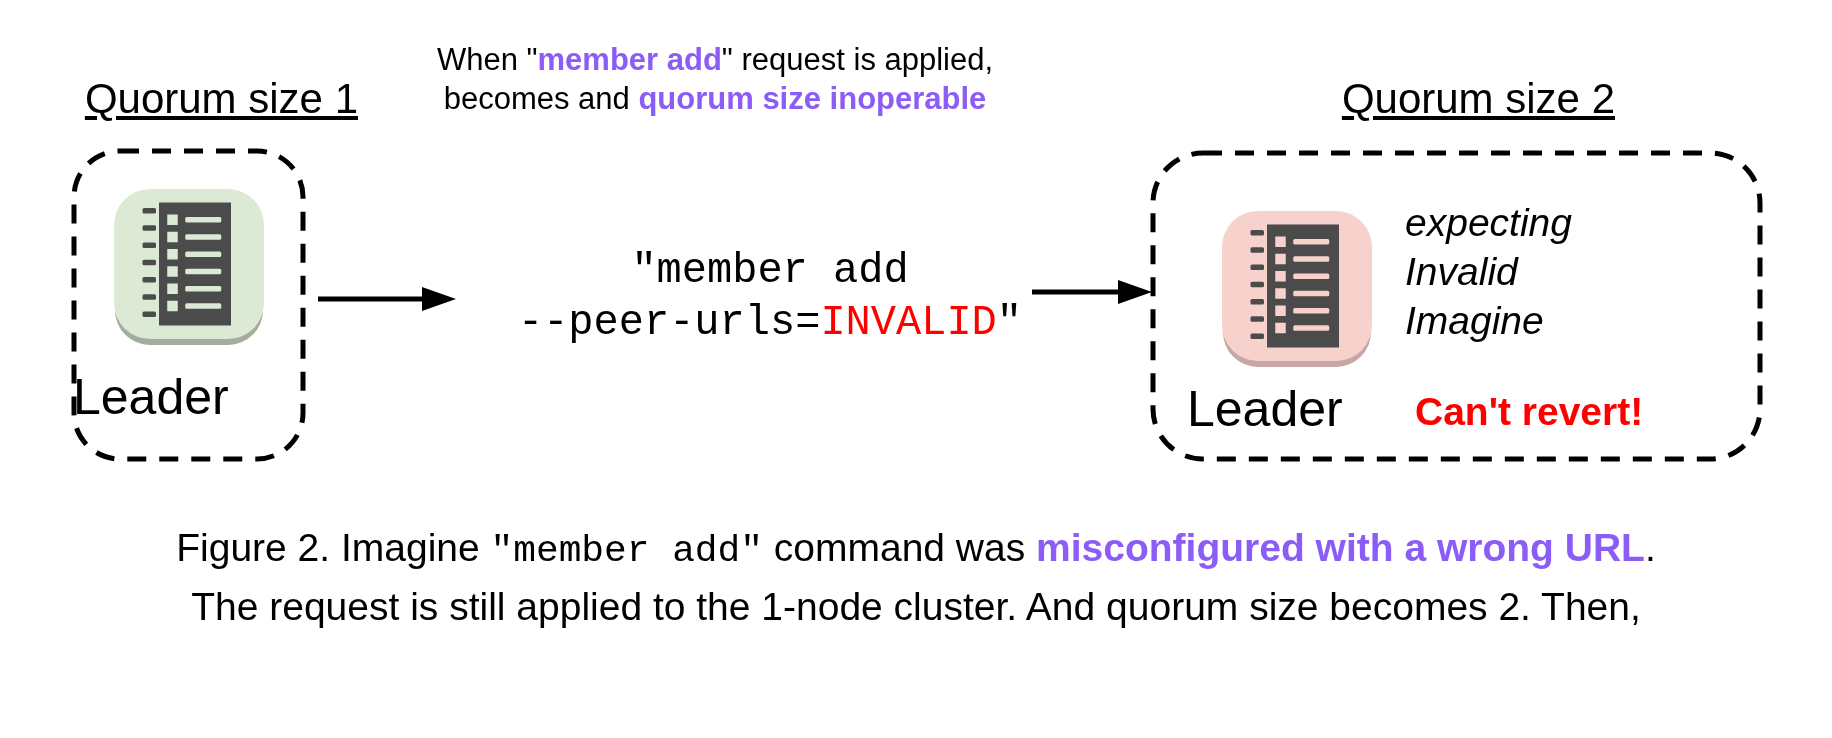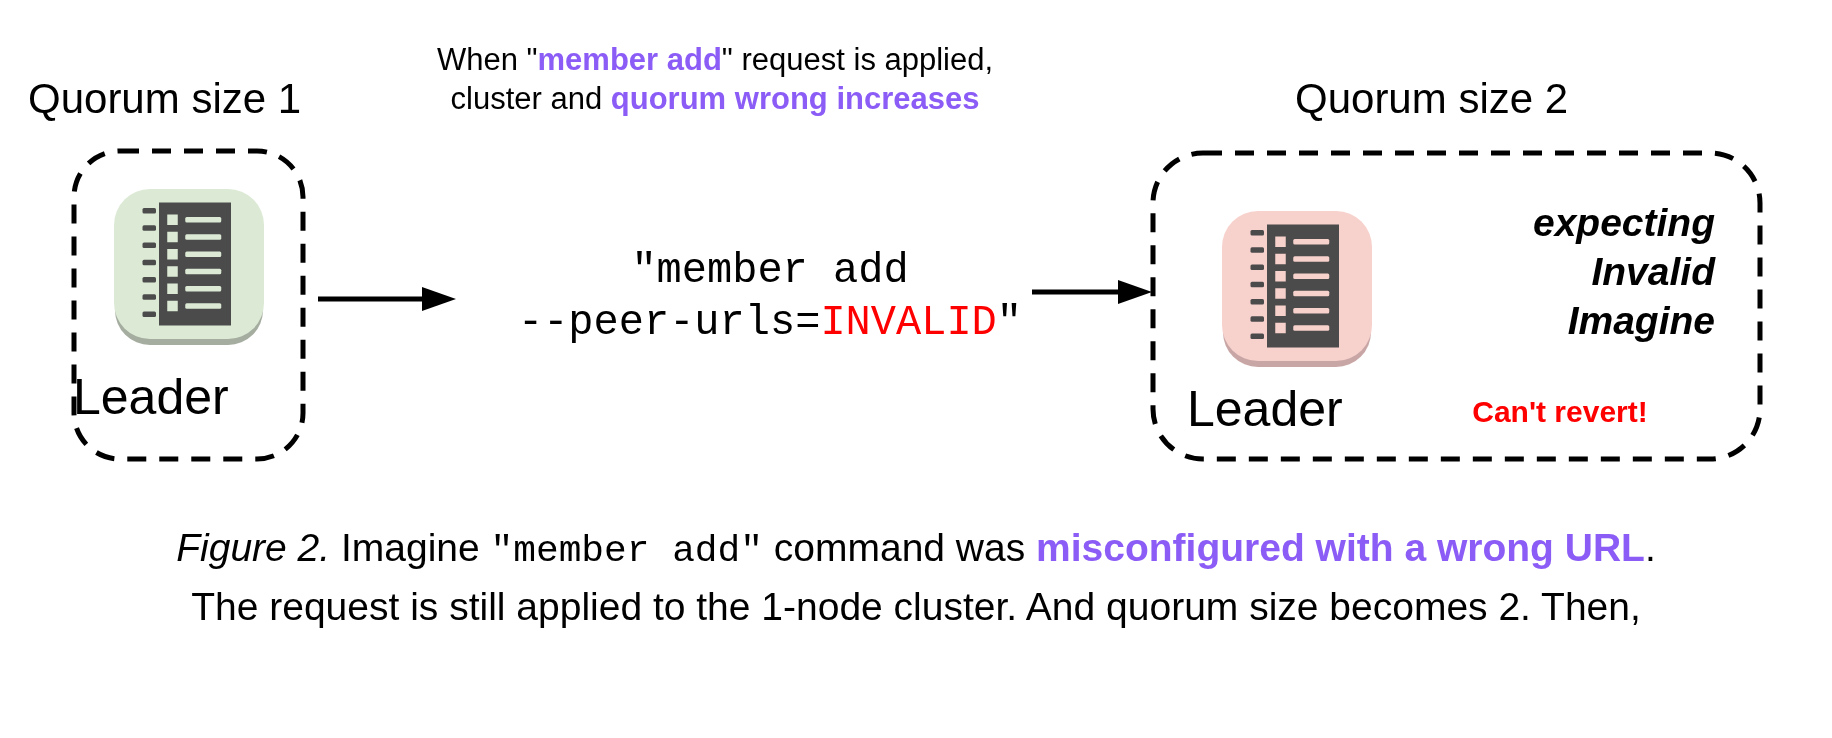--- a/index.html
+++ b/index.html
@@ -3,21 +3,21 @@
 <meta charset="utf-8">
 <style>
   html,body{margin:0;padding:0;background:#fff;}
   .page{
     position:relative;width:1832px;height:738px;background:#ffffff;overflow:hidden;
     font-family:"Liberation Sans",sans-serif;color:#000;
   }
   .abs{position:absolute;}
 
   
-  .cluster-title{font-size:42px;line-height:46px;white-space:nowrap;text-align:left;}
+  .cluster-title{font-size:42px;line-height:46px;white-space:nowrap;text-align:right;text-decoration:underline;}
 
   
   .dash-svg{position:absolute;}
 
   
   .node-tile{
     position:absolute;width:150px;height:150px;border-radius:36px;
   }
   .node-green{background:#dcead5;box-shadow:0 7px 0 -1px #a4ad9f;}
   .node-pink{background:#f7d1cc;box-shadow:0 7px 0 -1px #c9a6a6;}
@@ -29,34 +29,34 @@
   .annotation{
     font-size:31px;line-height:39px;text-align:center;
   }
   
   .command{
     font-family:"Liberation Mono",monospace;
     font-size:42px;line-height:52px;text-align:center;white-space:nowrap;
   }
   
   .expectation{
-    font-size:39px;line-height:49px;font-style:italic;text-align:right;font-weight:bold;
+    font-size:39px;line-height:49px;font-style:italic;text-align:left;
   }
   .warning{
-    font-size:30px;line-height:40px;font-weight:bold;color:#ff0000;text-align:center;white-space:nowrap;
+    font-size:39px;line-height:40px;font-weight:bold;color:#ff0000;white-space:nowrap;
   }
   
   .caption{
     font-size:39px;line-height:56px;text-align:center;white-space:nowrap;
   }
 
   
   .seg-rb{color:#8b5cf6;font-weight:bold;}
   .seg-br{color:#ff0000;}
-  .seg-i{font-style:italic;}
+  .seg-i{}
   .seg-m{font-family:"Liberation Mono",monospace;font-size:0.97em;}
 </style>
 </head>
 <body>
 
 <div class="page">
 
   <div class="abs cluster-title" style="left:28px;top:76px;width:330px;">Quorum size 1</div>
 
   <svg class="dash-svg" style="left:71px;top:148px;" width="236" height="315">
@@ -89,21 +89,21 @@
         <rect x="35.5" y="74.5" width="7" height="7"></rect>
           <rect x="47.5" y="76.2" width="24" height="3.6" rx="1"></rect>
       </g>
     </svg>
   </div>
 
   <div class="abs leader-label" style="left:73px;top:374px;width:229px;">Leader</div>
 
   <div class="abs annotation" style="left:400px;top:40px;width:630px;">
       <div><span>When "</span><span class="seg-rb">member add</span><span>" request is applied,</span></div>
-      <div><span>cluster and </span><span class="seg-rb">quorum wrong increases</span></div>
+      <div><span>becomes and </span><span class="seg-rb">quorum size inoperable</span></div>
     </div>
 
   <svg class="abs" style="left:318px;top:281px;" width="140" height="36">
     <line x1="0" y1="18" x2="108" y2="18" stroke="#000" stroke-width="5"></line>
     <polygon points="104,6 138,18 104,30" fill="#000"></polygon>
   </svg>
 
   <div class="abs command" style="left:455px;top:245px;width:630px;">
       <div><span>"member add</span></div>
       <div><span>--peer-urls=</span><span class="seg-br">INVALID</span><span>"</span></div>

